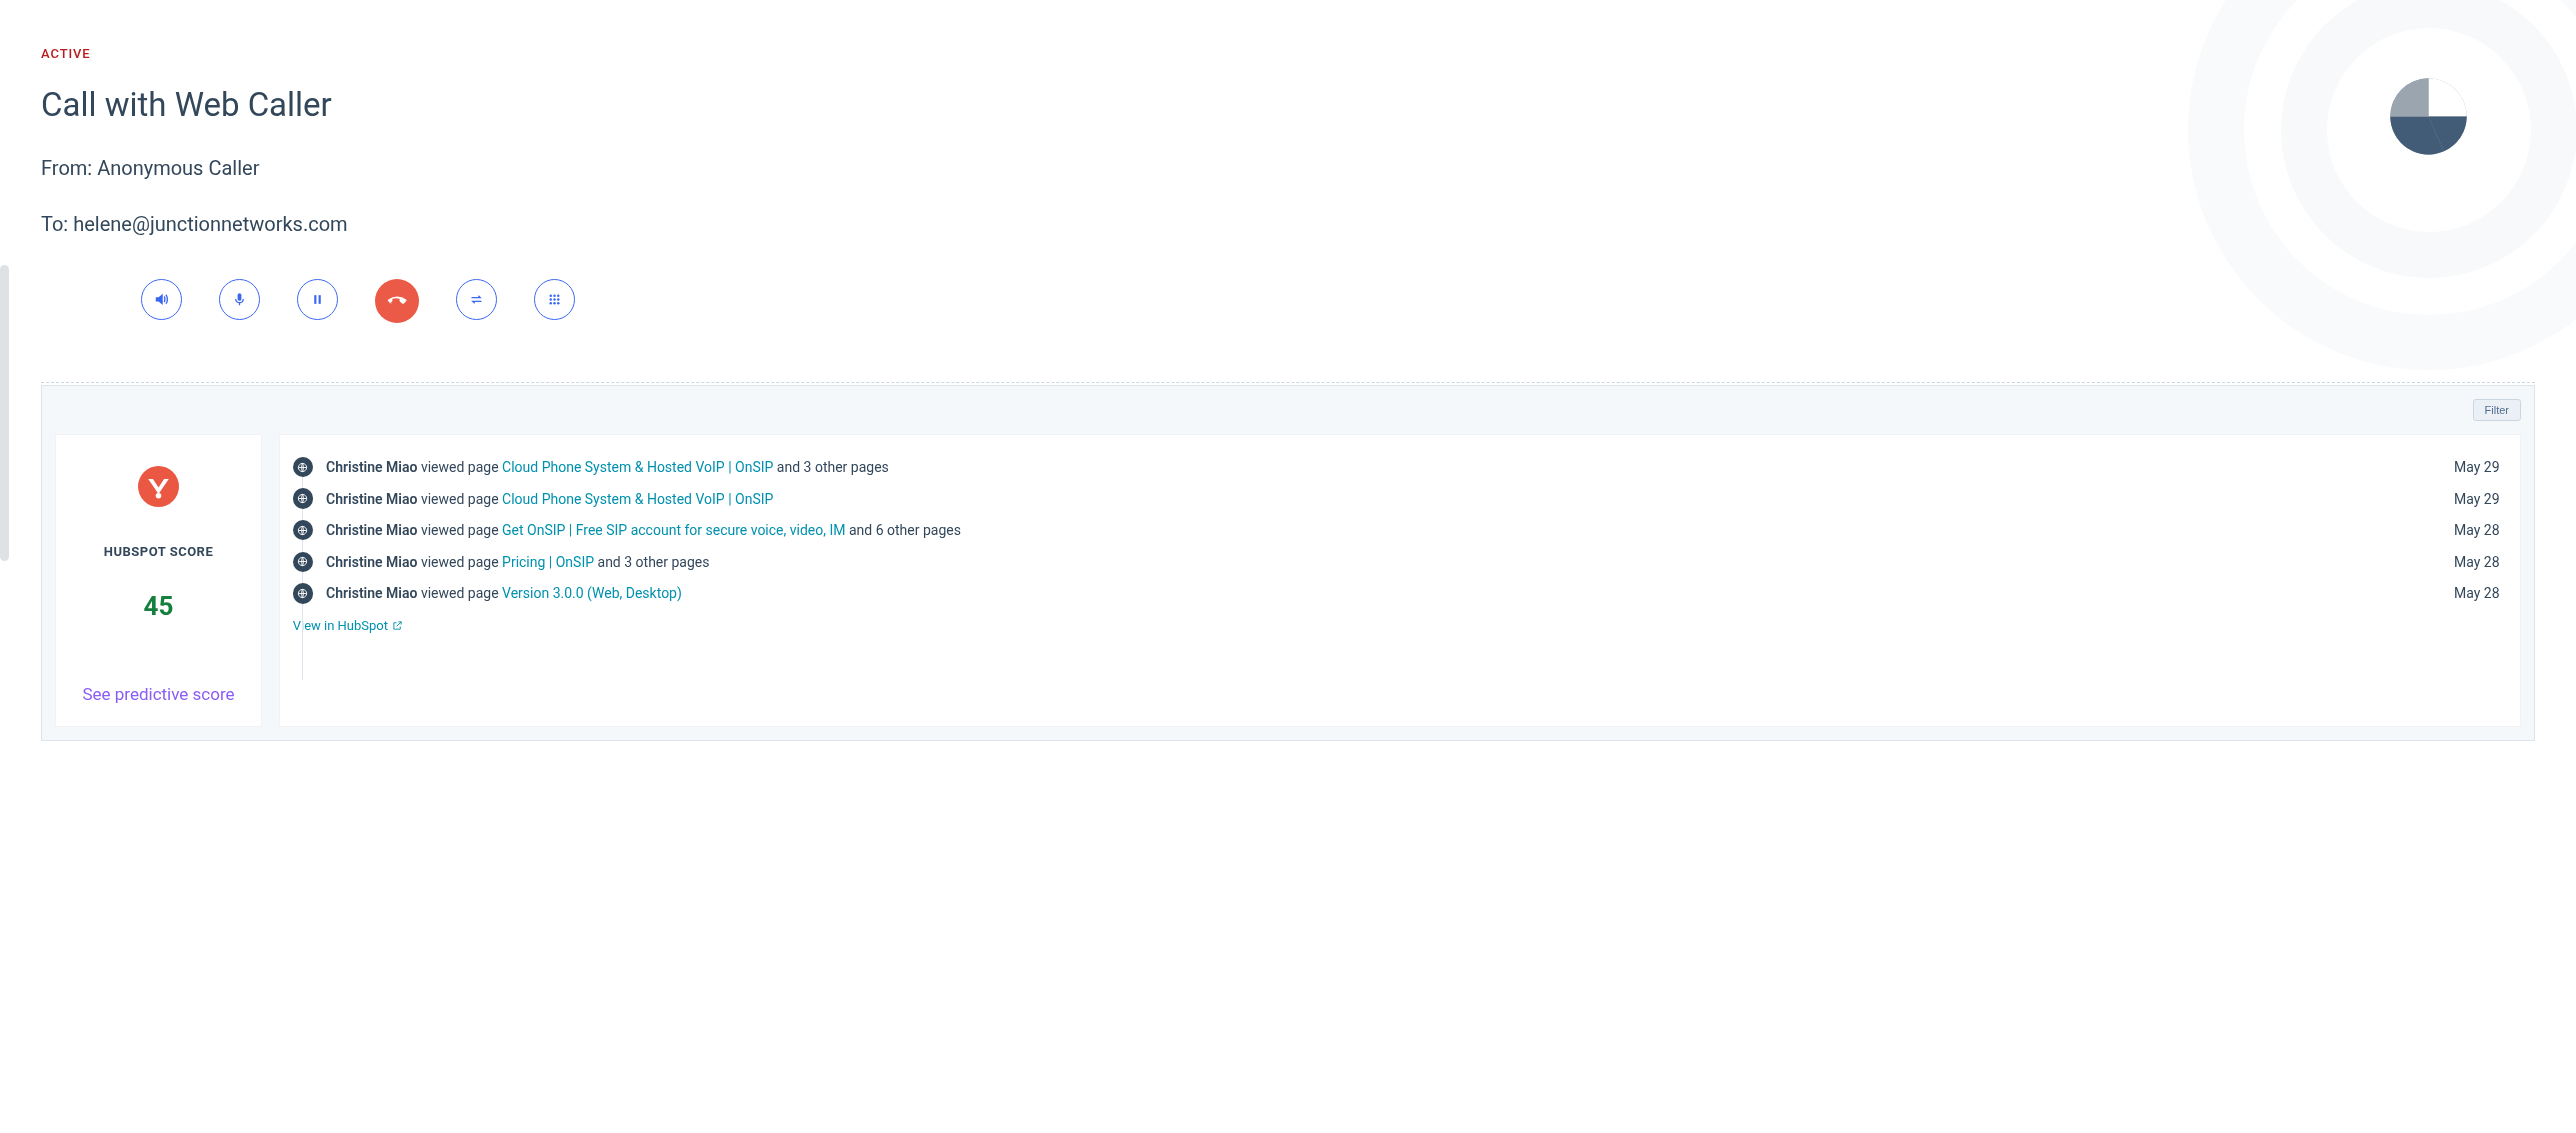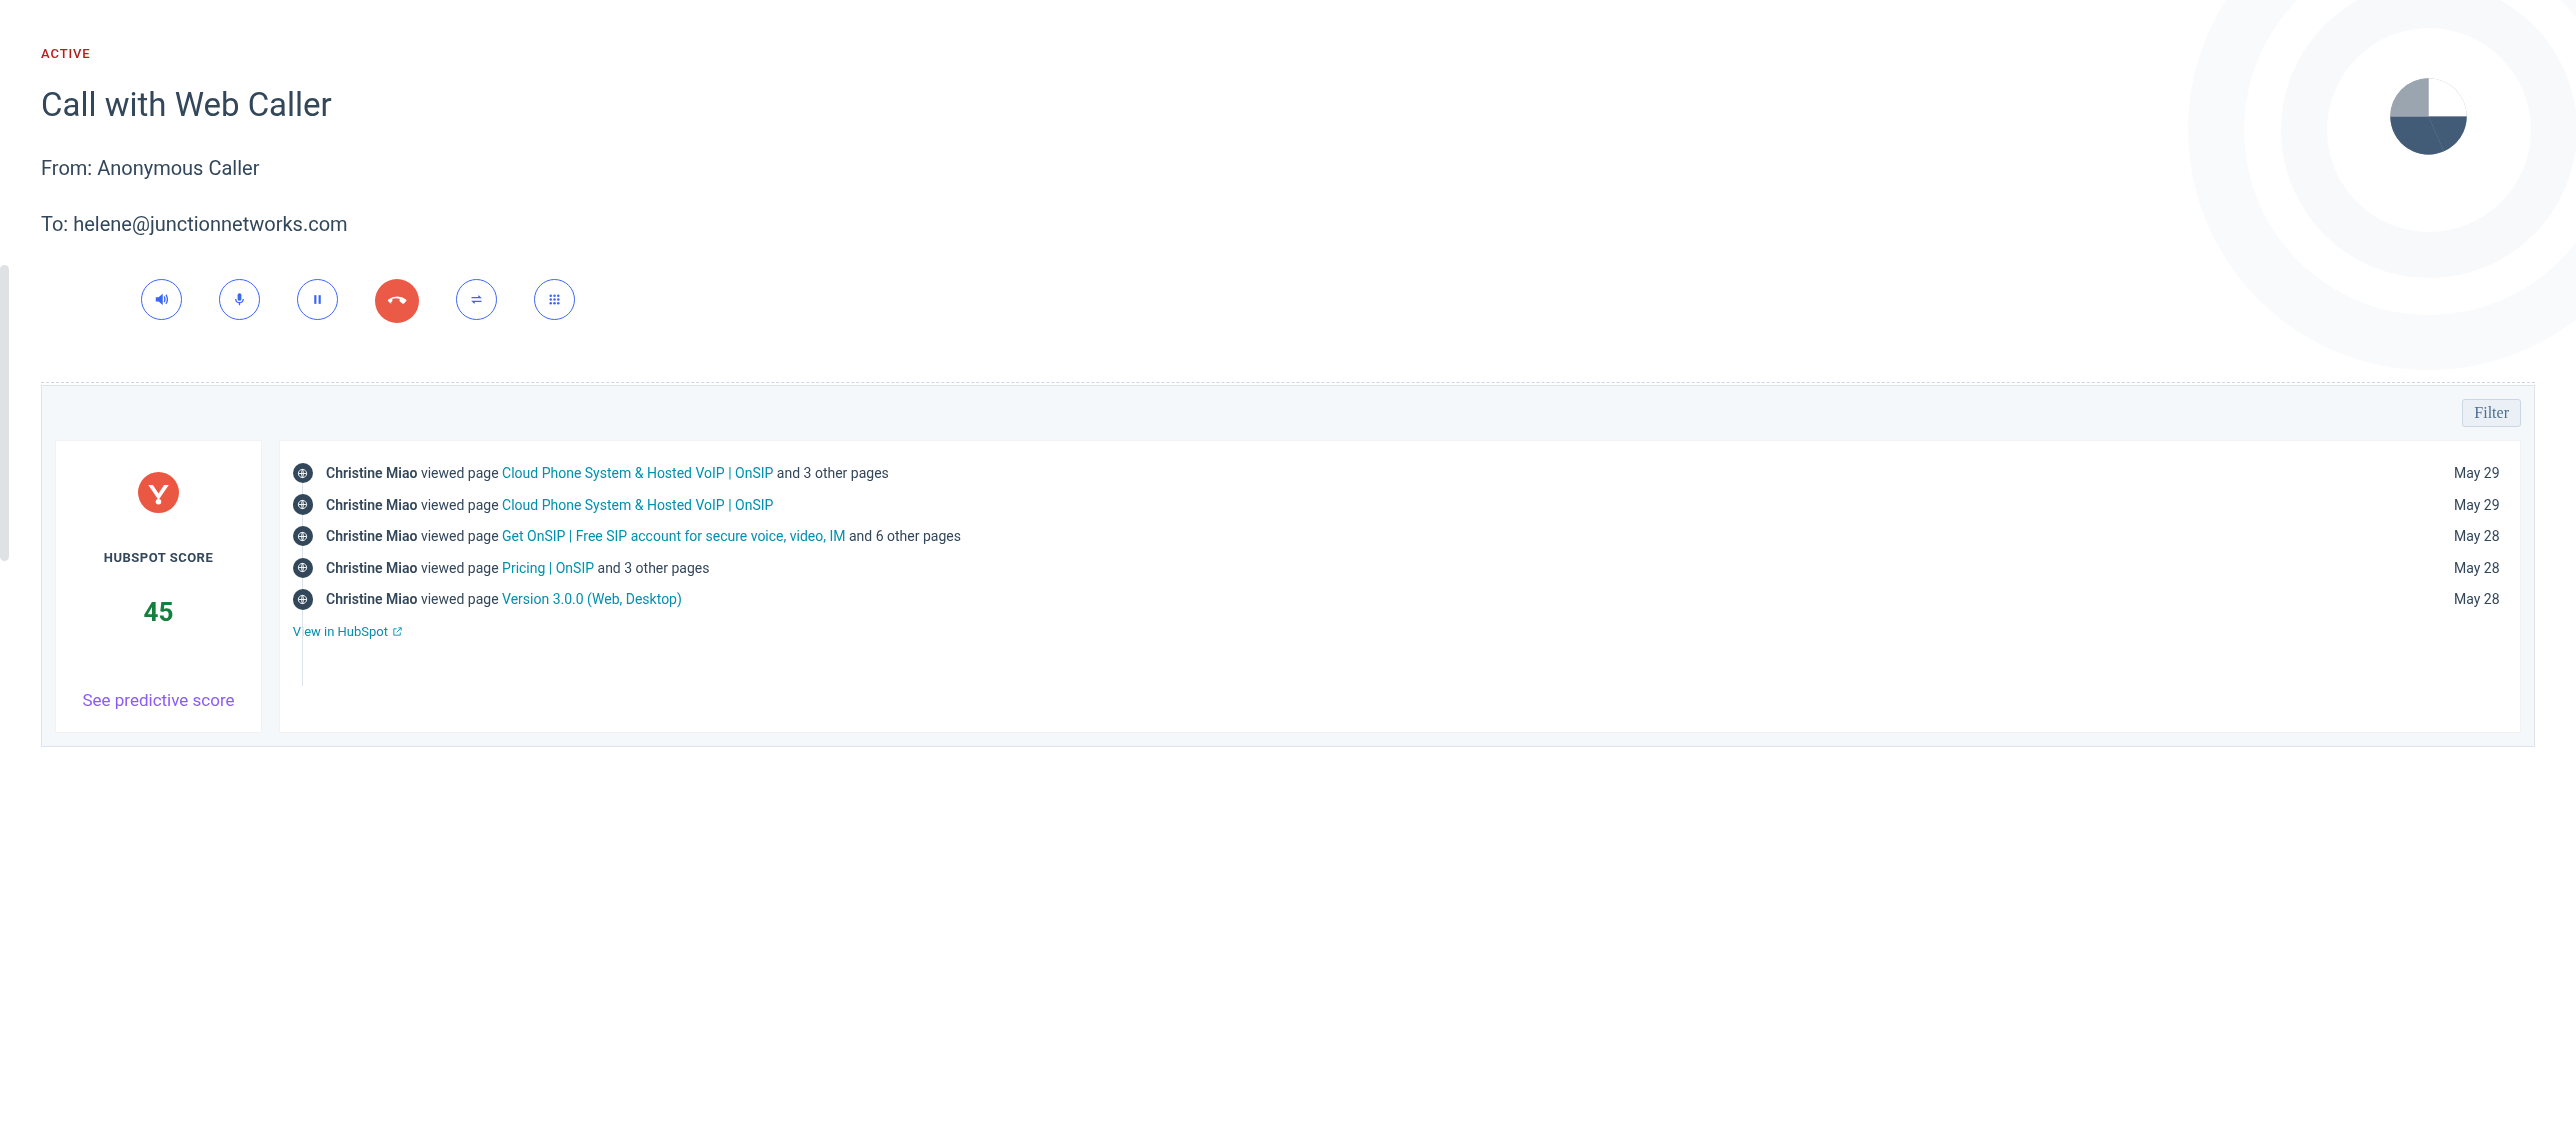--- a/index.html
+++ b/index.html
@@ -115,25 +115,24 @@
   }
   .panel-top {
     display: flex;
     justify-content: flex-end;
     margin-bottom: 13px;
   }
   .filter-btn {
     background: #eaf0f6;
     border: 0.9px solid #cbd6e2;
     color: #506e91;
-    font-size: 16px;
+    font-size: 11px;
     padding: 3.7px 11px;
     border-radius: 2.8px;
     cursor: pointer;
-    font-family: Liberation Serif, serif;
   }
   .panel-body {
     display: flex;
     gap: 16.7px;
     align-items: stretch;
   }
   .score-card {
     background: #fff;
     width: 207px;
     border: 0.9px solid #f0f2f5;

